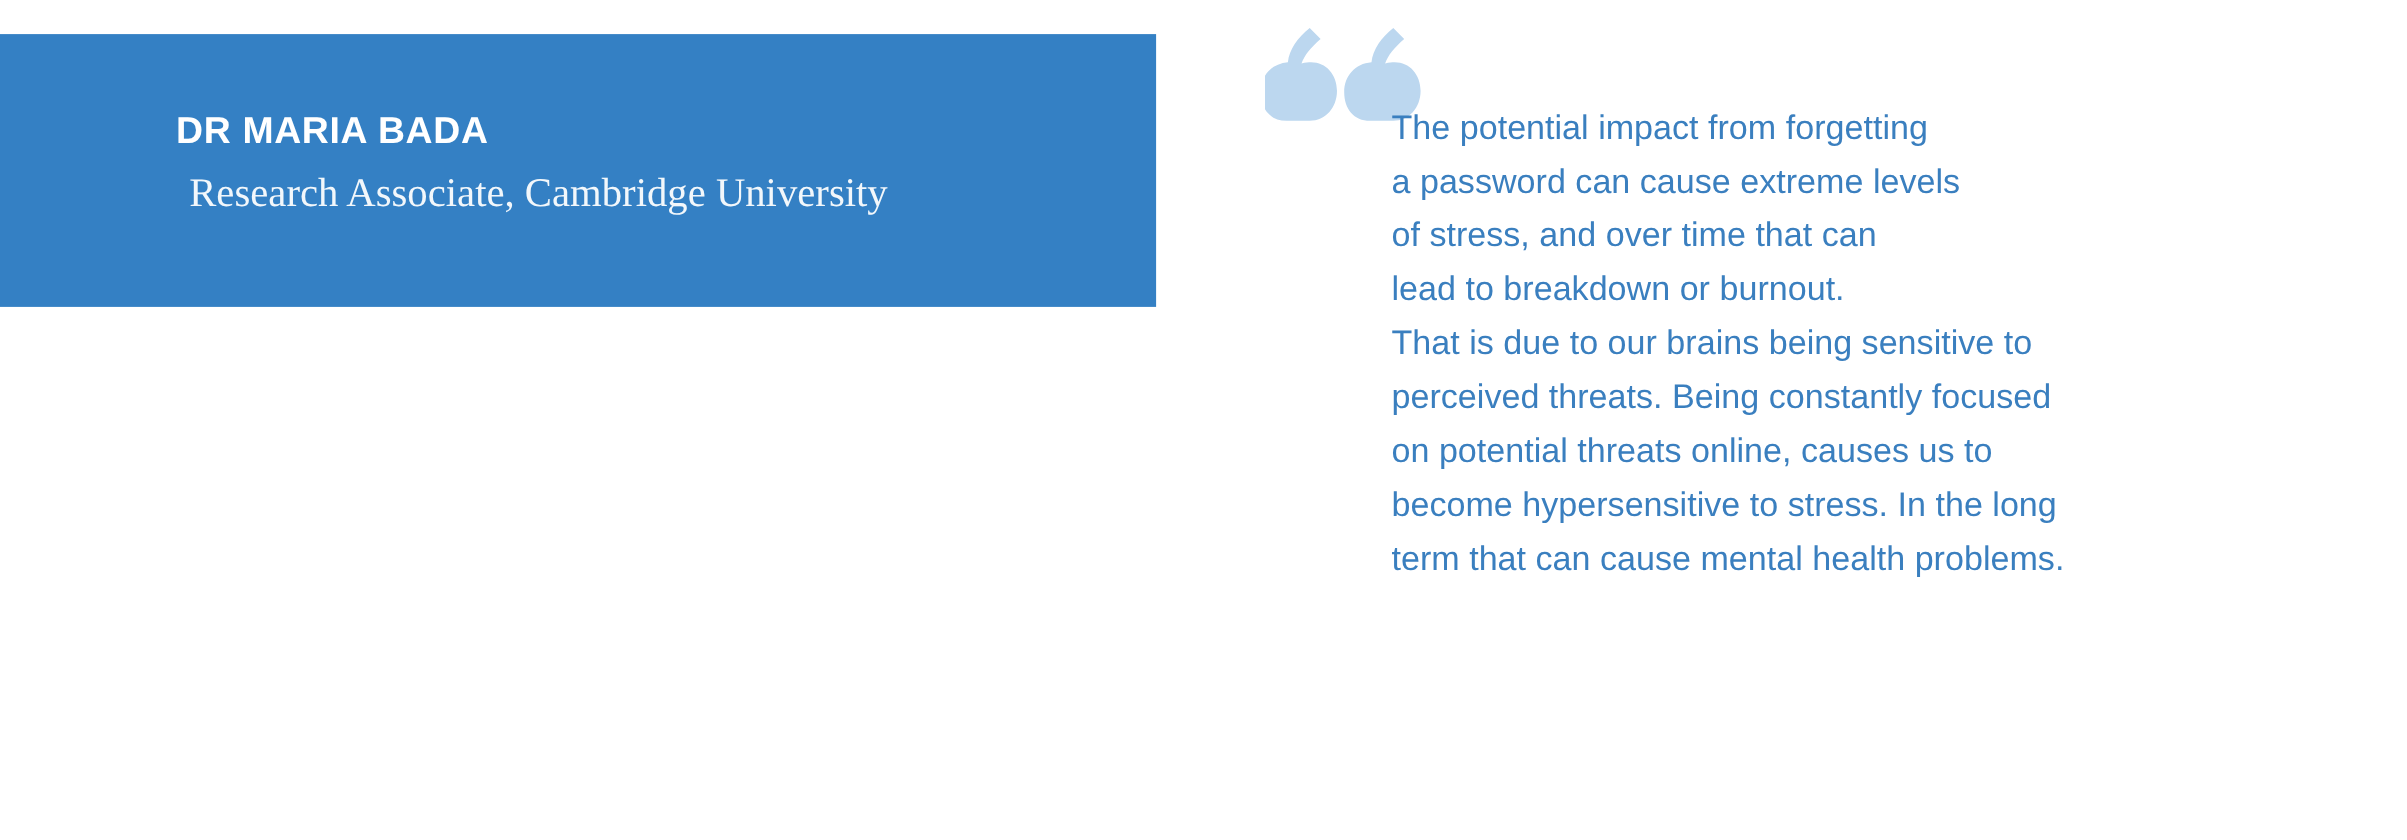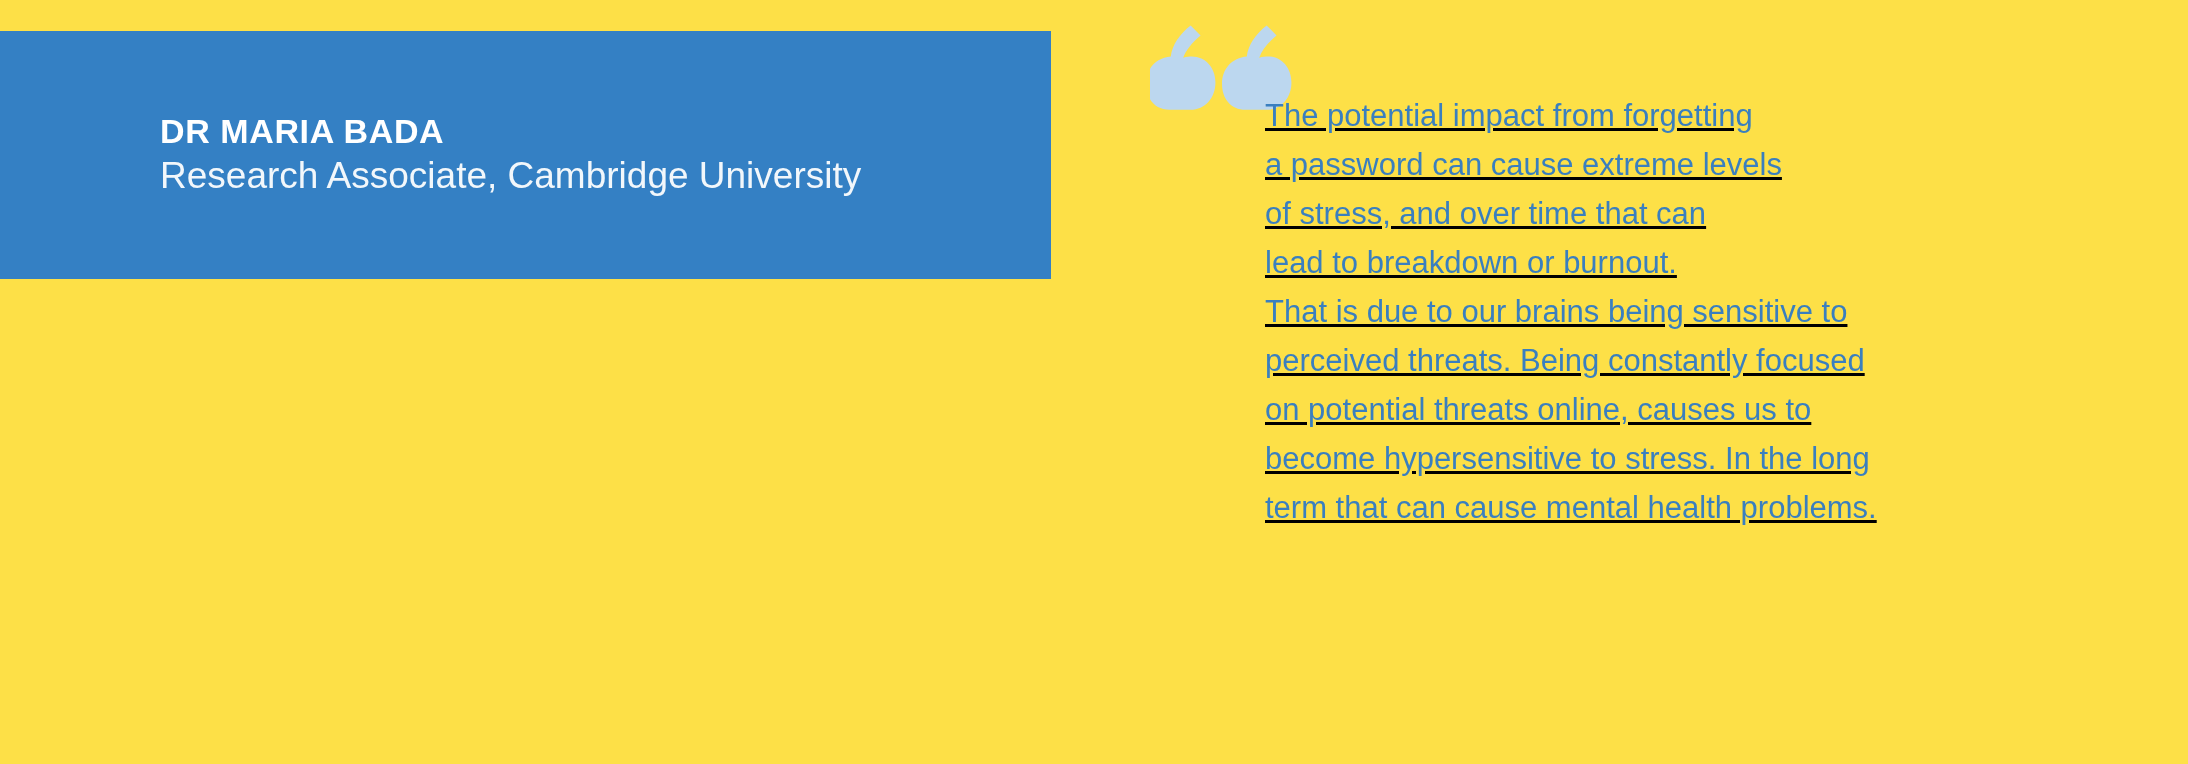--- a/index.html
+++ b/index.html
@@ -12,21 +12,21 @@
     background: #ededeb;
     font-family: "Liberation Sans", sans-serif;
     overflow: hidden;
     position: relative;
   }
 
   #slide {
     position: relative;
     width: 2188px;
     height: 764px;
-    background: #fde047;
+    background: #ffffff;
   }
 
   
   .speaker-card {
     position: absolute;
     left: 0px;
     top: 31px;
     width: 1051px;
     height: 248px;
     background: #3480c4;
@@ -45,22 +45,23 @@
     line-height: 1.08;
     margin: 0 0 6px 0;
     white-space: nowrap;
   }
 
   .speaker-role {
     color: #f2f7fb;
     font-weight: 400;
     font-size: 37px;
     line-height: 1.1;
-    margin: 0;
+    margin: 12px;
     white-space: nowrap;
+    font-family: Liberation Serif, serif;
   }
 
   
   .quote-block {
     position: absolute;
     left: 1150px;
     top: 25px;
     width: 900px;
     height: 560px;
   }
@@ -72,21 +73,20 @@
     width: 160px;
     height: 140px;
     pointer-events: none;
   }
 
   .quote-text {
     position: absolute;
     left: 115px;
     top: 66px;
     width: 760px;
-    text-decoration: underline;
   }
 
   .quote-paragraph {
     color: #3a7fbf;
     font-size: 31px;
     line-height: 49px;
     margin: 0;
     white-space: pre-line;
     font-weight: 400;
   }

